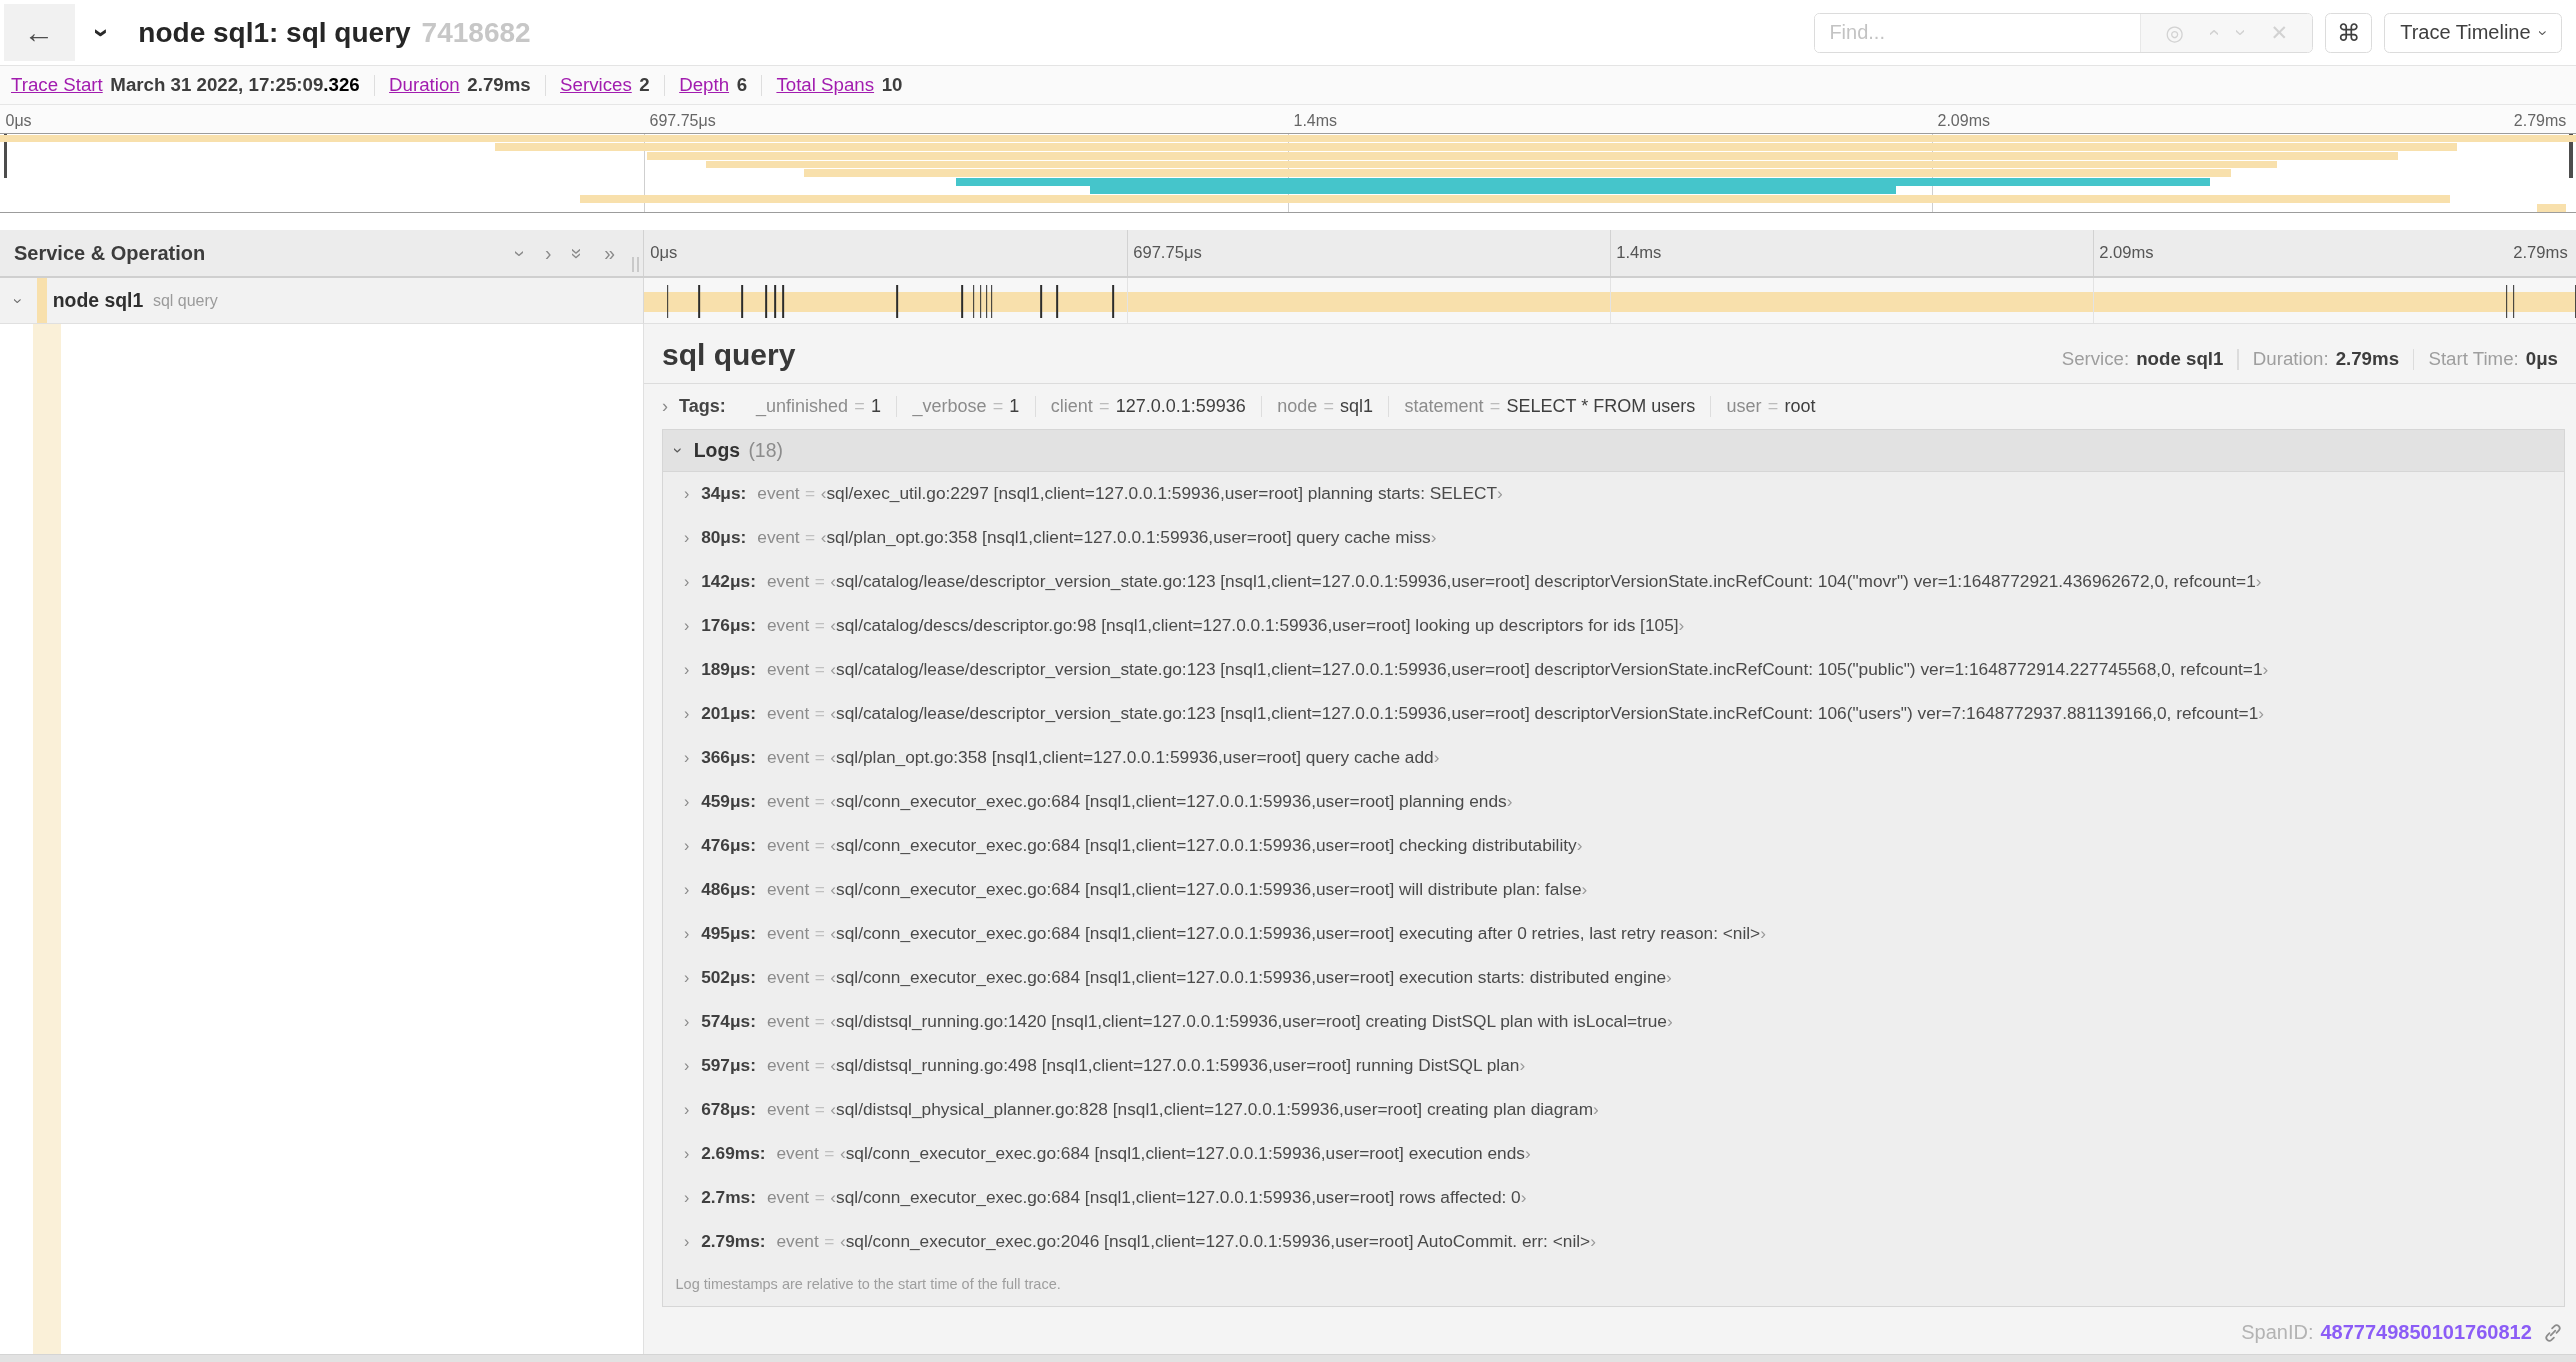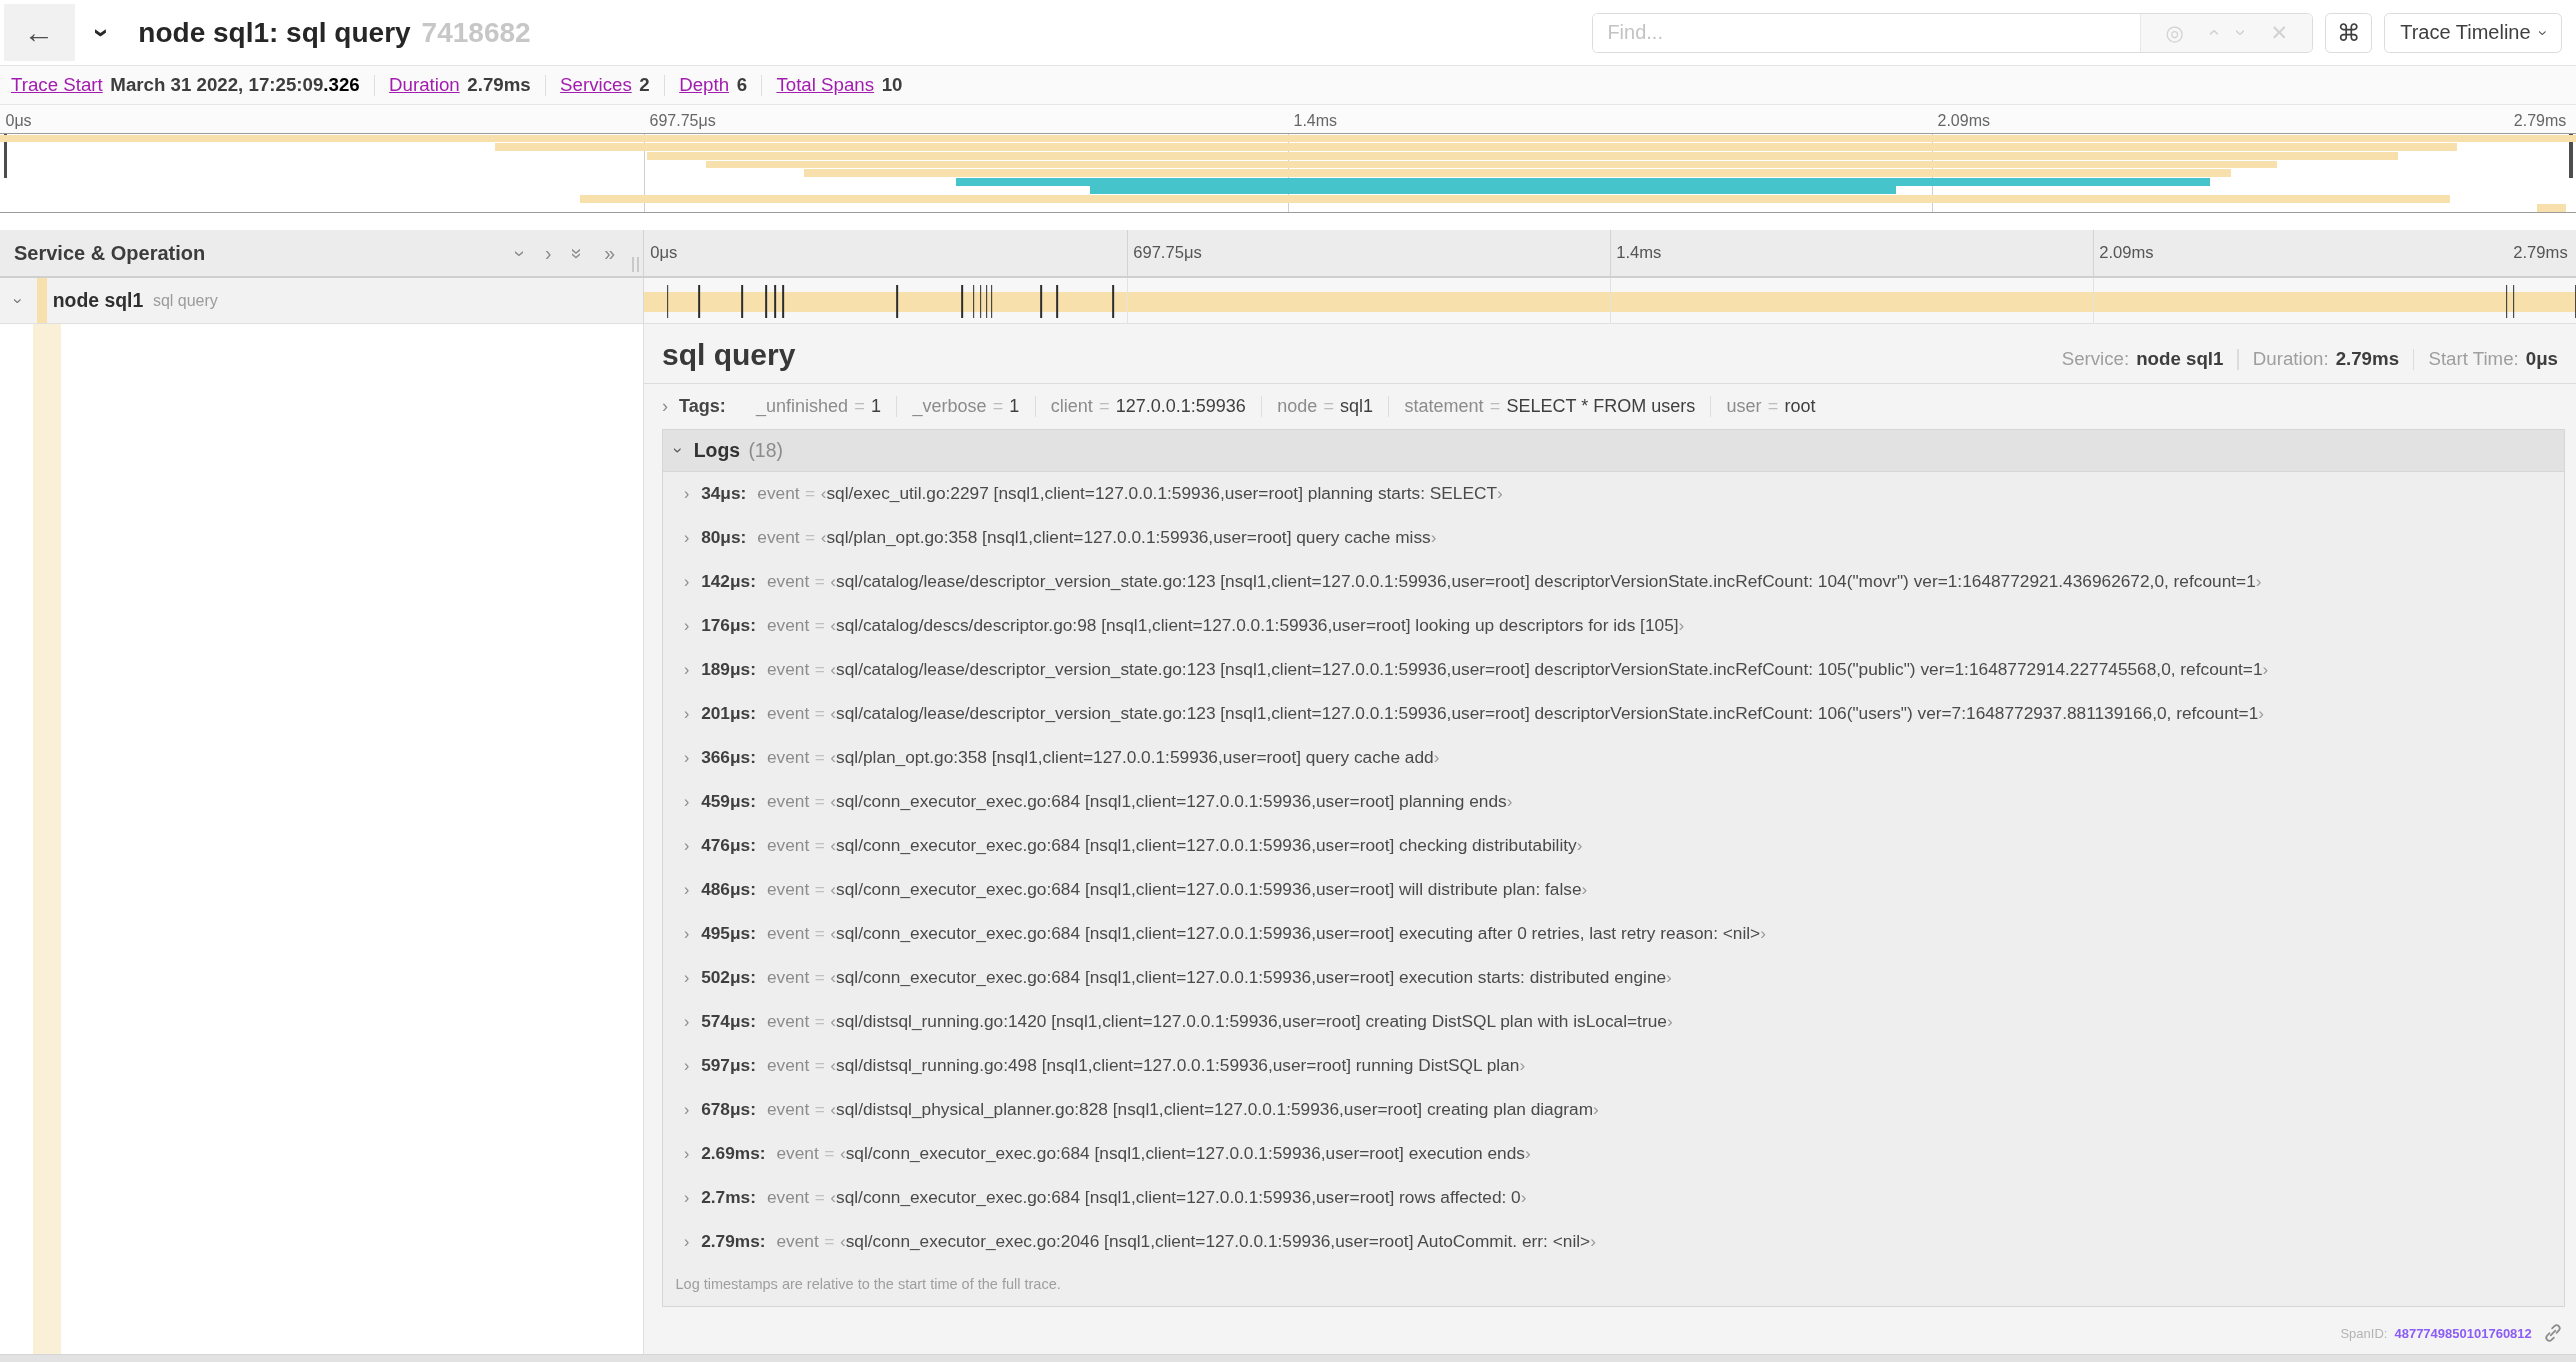--- a/index.html
+++ b/index.html
@@ -10,21 +10,21 @@
   
   .topbar { height:66px; flex:0 0 66px; background:#fff; border-bottom:0.7px solid #e4e4e4;
     display:flex; align-items:center; position:relative; }
   .back-btn { position:absolute; left:3.5px; top:4.2px; width:71px; height:57px; background:#f1f1f1;
     display:flex; align-items:center; justify-content:center; font-size:30.5px; color:#4f4f4f; cursor:pointer; }
   .title-chevron { margin-left:97px; font-size:28px; font-weight:bold; color:#2a2a2a;
     display:inline-block; transform:rotate(90deg); cursor:pointer; }
   .trace-title { margin-left:32px; font-size:28px; font-weight:bold; color:#262626; white-space:nowrap; }
   .trace-id { margin-left:11px; font-size:28px; font-weight:bold; color:#c7c7c7; }
   .topbar-right { position:absolute; right:14px; top:12.5px; display:flex; align-items:center; gap:11.8px; }
-  .find-group { display:flex; align-items:stretch; width:721px; height:40px;
+  .find-group { display:flex; align-items:stretch; width:499px; height:40px;
     border:1.4px solid #dcdcdc; border-radius:5.5px; overflow:hidden; background:#fff; }
   .find-input { flex:1; border:none; outline:none; padding:0 14px; font-size:20px; color:#444;
     font-family:"Liberation Sans", sans-serif; }
   .find-input::placeholder { color:#c3c3c3; }
   .find-icons { flex:0 0 172px; background:#f7f7f7; border-left:0.7px solid #e8e8e8;
     display:flex; align-items:center; justify-content:space-evenly; }
   .find-icons .ico { color:#d2d2d2; font-size:21px; line-height:1; cursor:default; }
   .rot90 { display:inline-block; transform:rotate(90deg); }
   .rotm90 { display:inline-block; transform:rotate(-90deg); }
   .kbd-btn { width:47px; height:40px; border:1.4px solid #dcdcdc; border-radius:5.5px; background:#fff;
@@ -115,21 +115,21 @@
     white-space:nowrap; cursor:pointer; }
   .log-chevron { color:#8a8a8a; font-size:16px; margin-right:11.8px; }
   .log-time { font-weight:bold; color:#3f3f3f; margin-right:11px; }
   .log-key { color:#8c8c8c; }
   .log-eq { color:#c0c0c0; margin:0 5.5px; }
   .log-q { color:#9a9a9a; }
   .log-msg { color:#4a4a4a; }
   .logs-note { font-size:14.5px; color:#9e9e9e; padding:12.5px 0 14px 12.5px; }
 
   .spanid-row { margin-top:auto; display:flex; align-items:center; justify-content:flex-end;
-    padding:8.3px 12.5px 9.7px 0; font-size:13px; }
+    padding:8.3px 12.5px 9.7px 0; font-size:20px; }
   .spanid-label { color:#b3b3b3; margin-right:7px; }
   .spanid-value { color:#8b5cf6;font-weight:bold; }
   .link-icon { margin-left:9.7px; cursor:pointer; display:flex; align-items:center; }
 
   .bottom-strip { height:9px; flex:0 0 9px; background:#e2e2e2; border-top:0.7px solid #d4d4d4; }
 </style>
 </head>
 <body>
 
 <div class="app">

